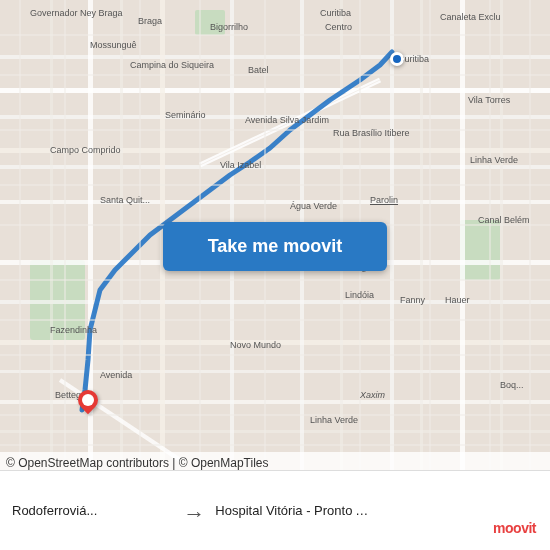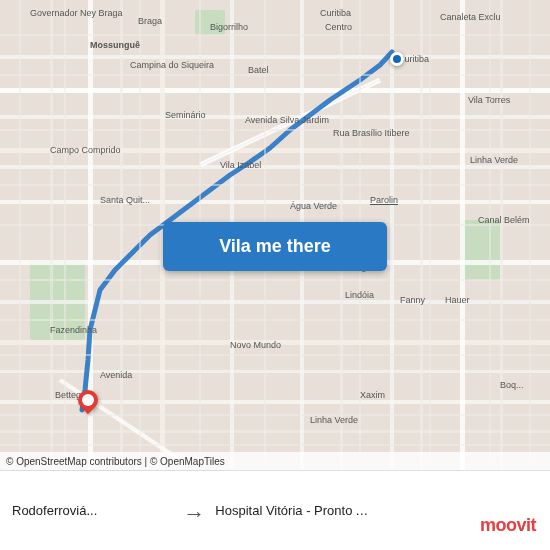--- a/index.html
+++ b/index.html
@@ -82,23 +82,23 @@
 
     
     #attribution-bar {
       position: absolute;
       bottom: 0;
       left: 0;
       right: 0;
       height: 18px;
       background: rgba(255,255,255,0.8);
       display: flex;
-      align-items: center;
+      align-items: flex-end;
       padding: 0 6px;
-      font-size: 10px;
+      font-size: 12px;
       color: #333;
       z-index: 20;
     }
 
     
     #bottom-bar {
       position: absolute;
       bottom: 0;
       left: 0;
       right: 0;
@@ -150,21 +150,21 @@
       position: absolute;
       bottom: 14px;
       right: 14px;
       display: flex;
       align-items: center;
       gap: 2px;
       z-index: 31;
     }
 
     .moovit-text {
-      font-size: 18px;
+      font-size: 14px;
       font-weight: 700;
       color: #e84040;
       letter-spacing: -0.5px;
     }
     .tile-label {
       position: absolute;
       font-size: 9px;
       color: #555;
       white-space: nowrap;
       pointer-events: none;
@@ -237,21 +237,21 @@
     <line x1="530" y1="0" x2="530" y2="470" stroke="#f0ede8" stroke-width="2" opacity="0.5"></line>
   </svg>
 
   <div id="map-labels">
   <span class="tile-label" style="top: 16px; left: 138px;">Braga</span>
       <span class="tile-label" style="top: 22px; left: 210px;">Bigorrilho</span>
       <span class="tile-label" style="top: 8px; left: 320px;">Curitiba</span>
       <span class="tile-label" style="top: 22px; left: 325px;">Centro</span>
       <span class="tile-label" style="top: 12px; left: 440px;">Canaleta Exclu</span>
       <span class="tile-label" style="top: 54px; left: 398px;">Curitiba</span>
-      <span class="tile-label" style="top: 40px; left: 90px; font-weight: bold;">Mossunguê</span>
+      <span class="tile-label" style="top: 40px; left: 90px;">Mossunguê</span>
       <span class="tile-label" style="top: 60px; left: 130px;">Campina do Siqueira</span>
       <span class="tile-label" style="top: 65px; left: 248px;">Batel</span>
       <span class="tile-label" style="top: 8px; left: 30px; text-align: right;">Governador Ney Braga</span>
       <span class="tile-label" style="top: 115px; left: 245px;">Avenida Silva Jardim</span>
       <span class="tile-label" style="top: 128px; left: 333px;">Rua Brasílio Itibere</span>
       <span class="tile-label" style="top: 110px; left: 165px;">Seminário</span>
       <span class="tile-label" style="top: 155px; left: 290px; margin-top: 46px;">Água Verde</span>
       <span class="tile-label" style="top: 160px; left: 210px; margin-left: 10px;">Vila Izabel</span>
       <span class="tile-label" style="top: 95px; left: 468px;">Vila Torres</span>
       <span class="tile-label" style="top: 195px; left: 100px;">Santa Quit...</span>
@@ -260,35 +260,35 @@
       <span class="tile-label" style="top: 155px; left: 470px;">Linha Verde</span>
       <span class="tile-label" style="top: 260px; left: 195px;">Portão</span>
       <span class="tile-label" style="top: 262px; left: 330px;">Rua Alagoas</span>
       <span class="tile-label" style="top: 215px; left: 478px;">Canal Belém</span>
       <span class="tile-label" style="top: 295px; left: 400px;">Fanny</span>
       <span class="tile-label" style="top: 290px; left: 345px;">Lindóia</span>
       <span class="tile-label" style="top: 295px; left: 445px;">Hauer</span>
       <span class="tile-label" style="top: 325px; left: 50px;">Fazendinha</span>
       <span class="tile-label" style="top: 340px; left: 230px;">Novo Mundo</span>
       <span class="tile-label" style="top: 390px; left: 55px;">Bettega</span>
-      <span class="tile-label" style="top: 390px; left: 360px;">Xaxim</span>
+      <span class="tile-label" style="top: 390px; left: 360px; font-style: italic;">Xaxim</span>
       <span class="tile-label" style="top: 380px; left: 500px;">Boq...</span>
       <span class="tile-label" style="top: 370px; left: 100px;">Avenida</span>
       <span class="tile-label" style="top: 415px; left: 310px;">Linha Verde</span>
     </div>
 
   <div class="origin-marker"></div>
 
   <div class="dest-marker">
     <div class="pin-head">
       <div class="pin-inner"></div>
     </div>
   </div>
 
-  <button id="take-me-there-btn">Vila me there</button>
+  <button id="take-me-there-btn">Take me moovit</button>
 
   <div id="attribution-bar">
     <span>© OpenStreetMap contributors | © OpenMapTiles</span>
   </div>
 </div>
 
 <div id="bottom-bar">
   <div class="route-from">
     <span class="route-name">Rodoferroviá...</span>
   </div>

